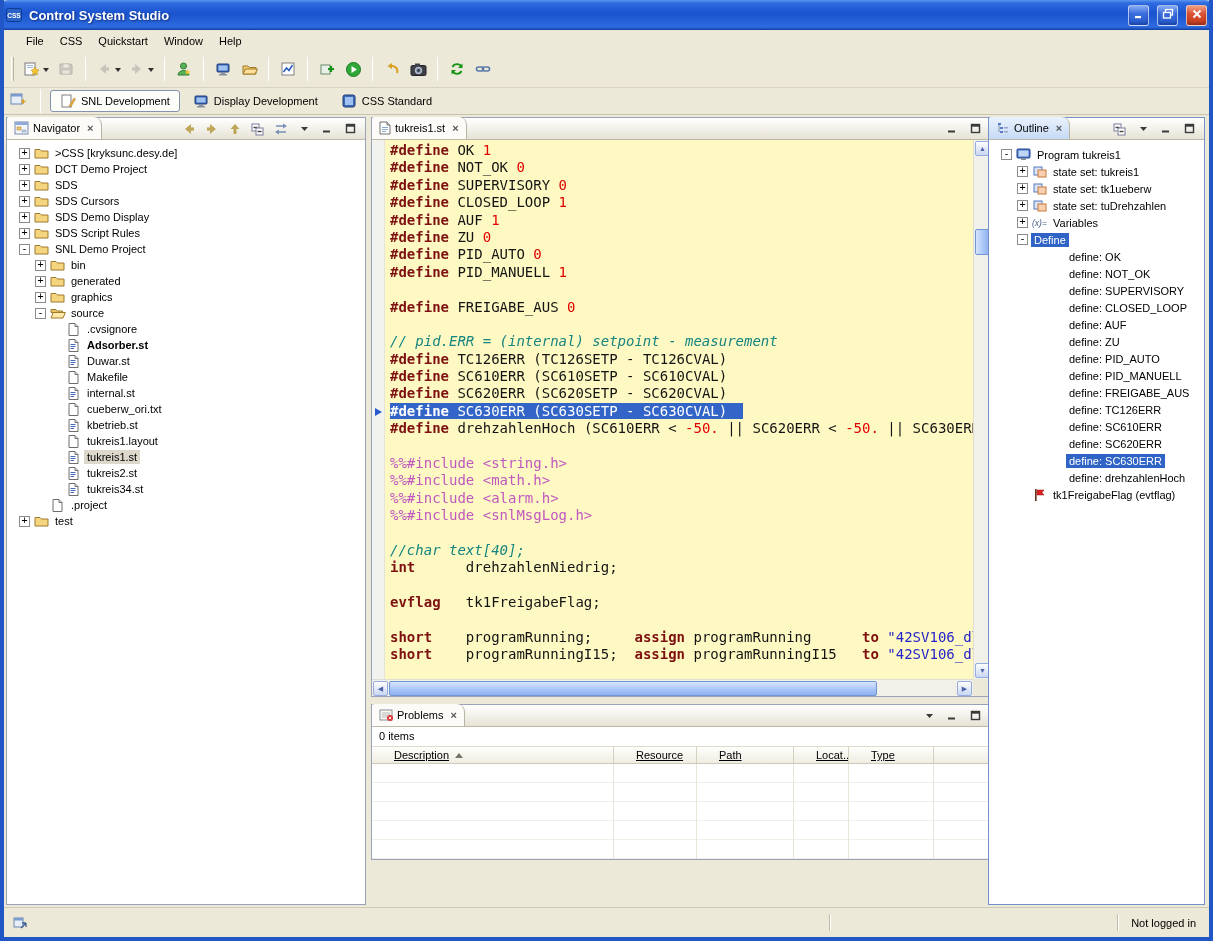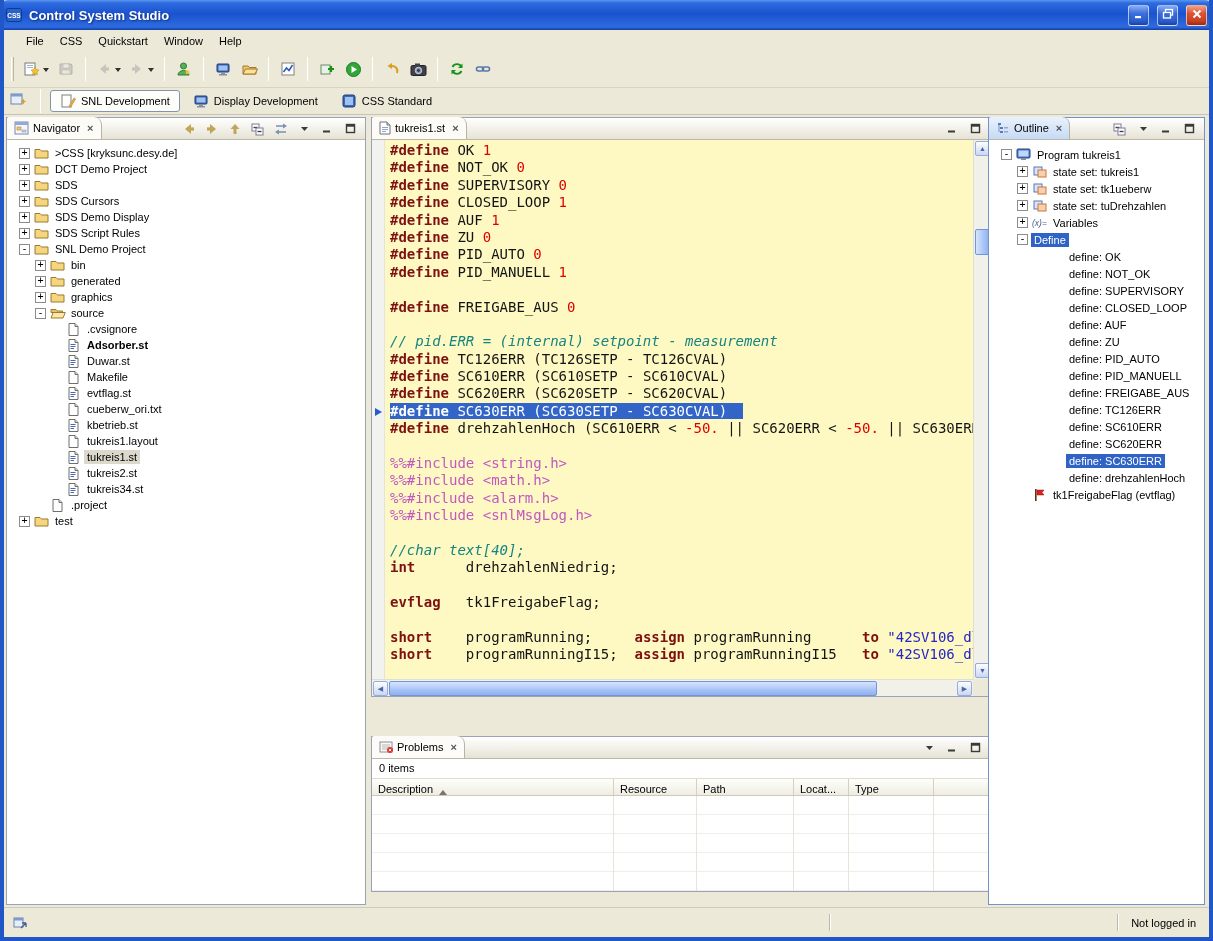--- a/index.html
+++ b/index.html
@@ -26,21 +26,21 @@
 .tsep{width:1px;height:24px;background:#C0BCA8;border-right:1px solid #FFF;margin:0 6px;}
 #perspbar{position:absolute;top:88px;left:0;right:0;height:27px;display:flex;align-items:center;padding-left:5px;gap:3px;background:#ECE9D8;border-bottom:1px solid #C8C4B0;}
 .pswitch{width:26px;height:22px;display:flex;align-items:center;justify-content:center;}
 .pbtn{display:flex;align-items:center;gap:5px;height:22px;padding:0 9px;border:1px solid transparent;border-radius:3px;}
 .pbtn.active{background:#FDFDFA;border-color:#8494AC;}
 
 
 .view{position:absolute;background:#fef9c3;border:1px solid #99A2B8;}
 #navigator{left:6px;top:117px;width:360px;height:788px;}
 #editor{left:371px;top:117px;width:620px;height:580px;}
-#problems{left:371px;top:736px;width:620px;height:156px;}
+#problems{left:371px;top:704px;width:620px;height:156px;}
 #outline{left:988px;top:117px;width:217px;height:788px;border-color:#7492C8;}
 .vhead{height:22px;background:linear-gradient(#FFFFFF,#E6E3D5);border-bottom:1px solid #BDB9A8;display:flex;align-items:flex-end;}
 .vtab{height:22px;display:flex;align-items:center;gap:4px;padding:0 7px;background:#FCFBF7;border-right:1px solid #B8B4A4;border-radius:2px 8px 0 0;white-space:nowrap;}
 #outline .vtab{background:linear-gradient(#EAF2FD,#C6DAF5);}
 .tab-x{color:#555;font-size:11px;font-weight:bold;margin-left:3px;}
 .vtools{margin-left:auto;display:flex;align-items:center;gap:7px;padding-right:7px;height:100%;}
 .vtool{display:flex;align-items:center;justify-content:center;width:16px;height:16px;}
 .vbody{position:absolute;left:0;right:0;top:22px;bottom:0;overflow:hidden;background:#fff;}
 
 
@@ -79,21 +79,21 @@
 #vsb-thumb{position:absolute;left:1px;top:89px;height:26px;width:15px;background:linear-gradient(90deg,#D7E4FD,#A7C4F7 60%,#8FB0EE);border:1px solid #7096D8;border-radius:2px;}
 #ed-hsb{position:absolute;left:0;right:17px;bottom:0;height:17px;background:#F1F0E9;border-top:1px solid #E0DED2;}
 #hsb-left{left:1px;top:1px;}
 #hsb-right{right:1px;top:1px;}
 #hsb-thumb{position:absolute;top:1px;left:17px;width:488px;height:15px;background:linear-gradient(#D7E4FD,#A7C4F7 60%,#8FB0EE);border:1px solid #7096D8;border-radius:2px;}
 #ed-corner{position:absolute;right:0;bottom:0;width:17px;height:17px;background:#ECE9D8;}
 
 
 #prob-status{height:19px;line-height:19px;padding:0 7px;}
 #prob-head{display:flex;height:18px;border-top:1px solid #E0DCCB;border-bottom:1px solid #CDC9B8;background:linear-gradient(#FEFEFC,#EFEDE2);}
-.ph-cell{display:flex;align-items:flex-end;padding:0 6px;border-right:1px solid #D5D1C0;overflow:hidden;white-space:nowrap;flex:none;}
+.ph-cell{display:flex;align-items:center;padding:0 22px;border-right:1px solid #D5D1C0;overflow:hidden;white-space:nowrap;flex:none;text-decoration:underline;}
 .ph-fill{flex:1;border-right:none;}
 .sort{width:0;height:0;border-left:4px solid transparent;border-right:4px solid transparent;border-bottom:5px solid #77756A;margin-left:6px;}
 #prob-grid{position:absolute;left:0;right:0;top:37px;bottom:0;background-image:repeating-linear-gradient(to bottom,transparent 0,transparent 18px,#F0EEE7 18px,#F0EEE7 19px);}
 .vline{position:absolute;top:0;bottom:0;width:1px;background:#E7E4DA;}
 
 
 #statusbar{position:absolute;left:4px;right:4px;bottom:4px;height:30px;background:#ECE9D8;border-top:1px solid #CFCBBA;display:flex;align-items:center;padding:0 9px;gap:8px;z-index:55;}
 .sb-fill{flex:1;}
 .sb-gap{width:270px;}
 .sb-sep{width:2px;height:17px;border-left:1px solid #BEBAA8;border-right:1px solid #FFF;}
@@ -532,21 +532,21 @@
           <span class="exp-sp"></span>
           <span class="ico ticon">
             <svg width="11" height="13">
               <path d="M1 0.5 h6 l3 3 v9 H1 Z" fill="#fff" stroke="#6E6E6E"></path>
               <path d="M7 0.5 v3 h3" fill="#DCDCDC" stroke="#6E6E6E"></path>
               <rect x="2.5" y="5" width="5" height="1" fill="#4868B8"></rect>
               <rect x="2.5" y="7" width="5" height="1" fill="#4868B8"></rect>
               <rect x="2.5" y="9" width="3.5" height="1" fill="#4868B8"></rect>
             </svg>
           </span>
-          <span class="tlabel">evtflag.st</span>
+          <span class="tlabel">internal.st</span>
         </div>
         <div class="trow" style="padding-left: 44px;">
           <span class="exp-sp"></span>
           <span class="ico ticon">
             <svg width="11" height="13">
               <path d="M1 0.5 h6 l3 3 v9 H1 Z" fill="#fff" stroke="#6E6E6E"></path>
               <path d="M7 0.5 v3 h3" fill="#DCDCDC" stroke="#6E6E6E"></path>
             </svg>
           </span>
           <span class="tlabel">cueberw_ori.txt</span>

